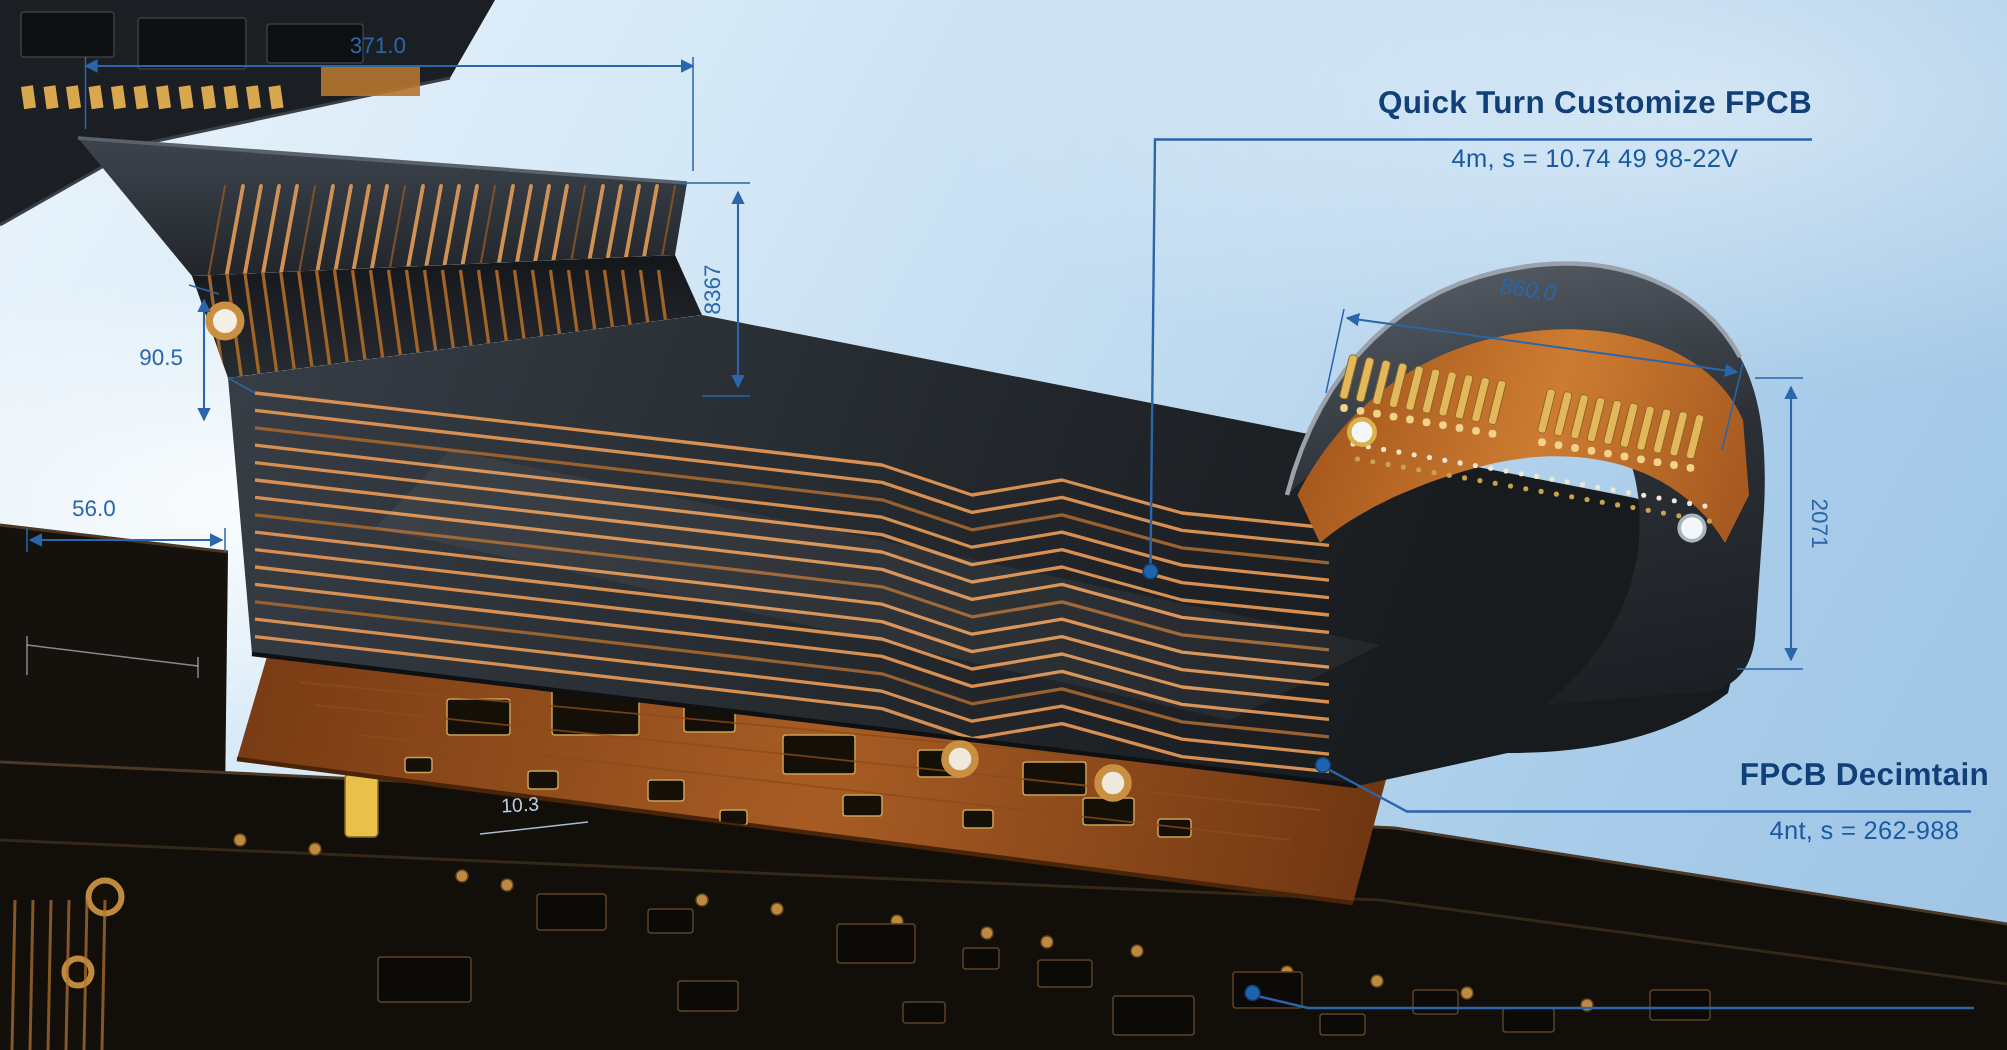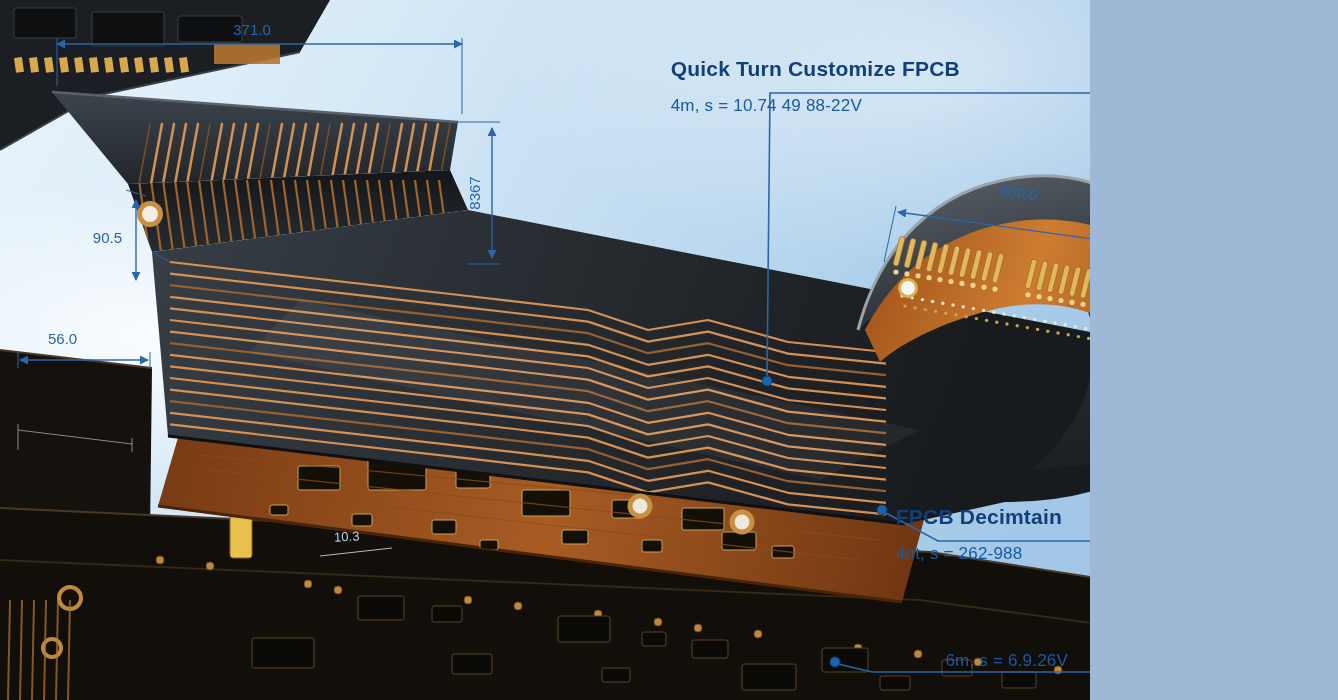--- a/index.html
+++ b/index.html
@@ -1,32 +1,32 @@
 <!DOCTYPE html>
 <html><head>
 <meta charset="utf-8">
 <style>
   *{margin:0;padding:0;box-sizing:border-box}
   html,body{width:1338px;height:700px}
   body{font-family:"Liberation Sans",sans-serif;background:#9db9d6}
-  .stage{position:relative;width:1090px;height:700px;overflow:hidden;
+  .stage{position:relative;width:1338px;height:700px;overflow:hidden;
     background:
       radial-gradient(ellipse 40% 32% at 14% 48%, rgba(255,255,255,.9), rgba(255,255,255,0) 70%),
       radial-gradient(ellipse 55% 40% at 85% 10%, rgba(255,255,255,.45), rgba(255,255,255,0) 70%),
       linear-gradient(118deg,#eaf4fb 0%,#d6e9f7 28%,#bedaf0 55%,#a8cce9 78%,#9fc4e5 100%);}
   svg.scene{position:absolute;left:0;top:0}
   svg text{font-family:"Liberation Sans",sans-serif}
   .dim-label{fill:#2a66a9;font-size:15px}
   .dim-label-italic{fill:#2a66a9;font-size:15px;font-style:italic}
   .dim-label-faint{fill:#b9cfe4;font-size:13px}
-  .callout{position:absolute;text-align:left}
+  .callout{position:absolute;text-align:center}
   .co-title{font-weight:bold;font-size:21px;color:#113f77;letter-spacing:.2px}
   .co-sub{font-size:17px;color:#1a5aa3;margin-top:15px;letter-spacing:.2px}
   .co1{top:57px;right:130px}
-  .co2{top:505px;right:28px}
+  .co2{top:505px;right:12px}
   .co3{top:636px;right:22px}
 </style>
 </head>
 <body>
 
 <div class="stage">
 
 <svg class="scene" width="1338" height="700" viewBox="0 0 1338 700">
   <defs>
     <marker id="mA" viewBox="0 0 10 10" refX="9" refY="5" markerWidth="9" markerHeight="9" orient="auto-start-reverse" markerUnits="userSpaceOnUse">
@@ -430,25 +430,24 @@
     <circle cx="767" cy="381" r="5" fill="#1e63ae" stroke="#123f6f" stroke-width="1"></circle>
     <polyline points="1314,541 938,541 884,512"></polyline>
     <circle cx="882" cy="510" r="5" fill="#1e63ae" stroke="#123f6f" stroke-width="1"></circle>
     <polyline points="1316,672 872,672 838,664"></polyline>
     <circle cx="835" cy="662" r="5" fill="#1e63ae" stroke="#123f6f" stroke-width="1"></circle>
   </g>
 </svg>
 
 <div class="callout co1">
   <div class="co-title">Quick Turn Customize FPCB</div>
-  <div class="co-sub">4m, s = 10.74 49 88-22V</div>
+  <div class="co-sub">4m, s = 10.74 49 98-22V</div>
 </div>
 
 <div class="callout co2">
   <div class="co-title">FPCB Decimtain</div>
   <div class="co-sub">4nt, s = 262-988</div>
 </div>
 
 <div class="callout co3">
-  <div class="co-sub">6m, s = 6.9.26V</div>
 </div>
 
 </div>
 
 </body></html>

